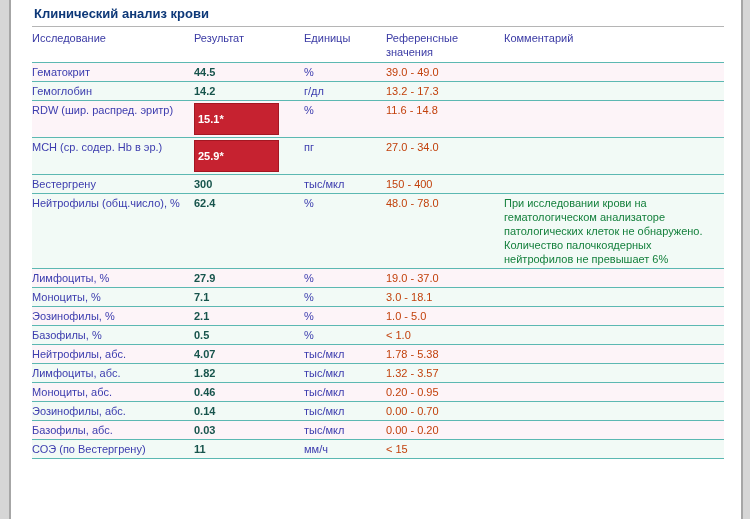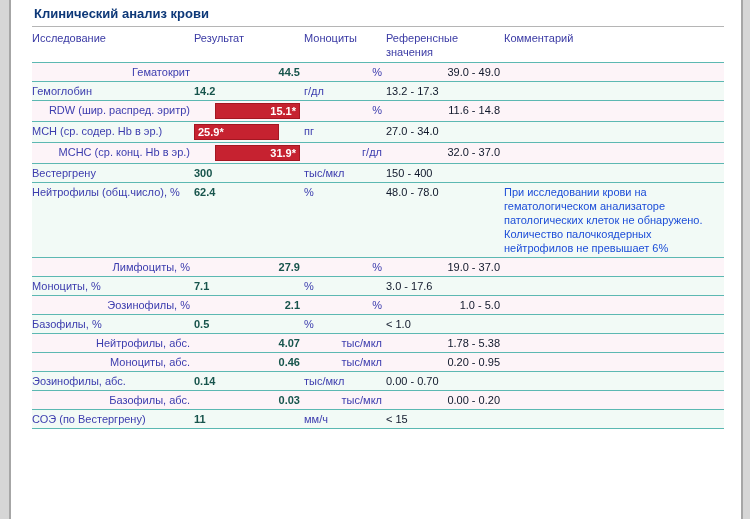--- a/index.html
+++ b/index.html
@@ -43,36 +43,36 @@
     padding: 4px 4px 3px 0;
     vertical-align: top;
     line-height: 14px;
   }
   table.lab-table td {
     padding: 2px 4px 2px 0;
     vertical-align: top;
     line-height: 14px;
     border-bottom: 1px solid #5cb8b2;
   }
-  tr.row-odd  td { background: #fdf4f8; text-align: right; }
+  tr.row-odd  td { background: #fdf4f8; }
   tr.row-even td { background: #f2faf6; }
   td.cell-name    { color: #3c3cae; }
   td.cell-units   { color: #3c3cae; }
-  td.cell-ref     { color: #0f172a; }
-  td.cell-comment { color: #1d4ed8; }
+  td.cell-ref     { color: #c2410c; }
+  td.cell-comment { color: #15803d; }
   td.cell-result  { color: #17544c; font-weight: bold; }
   .flag-badge {
     display: inline-block;
     box-sizing: border-box;
     width: 85px;
     background: #c62230;
     border: 1px solid #a31722;
     color: #ffffff;
     font-weight: bold;
-    padding: 0 3px;
+    padding: 8px 3px;
     line-height: 14px;
   }
 </style>
 </head>
 <body>
 
 <div class="page">
 
   <div class="report-title">Клинический анализ крови</div>
 
@@ -81,21 +81,21 @@
       <col style="width:162px">
       <col style="width:110px">
       <col style="width:82px">
       <col style="width:118px">
       <col style="width:220px">
     </colgroup>
     <thead>
       <tr>
         <th>Исследование</th>
         <th>Результат</th>
-        <th>Моноциты</th>
+        <th>Единицы</th>
         <th>Референсные значения</th>
         <th>Комментарий</th>
       </tr>
     </thead>
     <tbody id="rows-body">
         <tr class="row-odd">
           <td class="cell-name">Гематокрит</td>
           <td class="cell-result">44.5</td>
           <td class="cell-units">%</td>
           <td class="cell-ref">39.0 - 49.0</td>
@@ -115,27 +115,20 @@
           <td class="cell-ref">11.6 - 14.8</td>
           <td class="cell-comment"></td>
         </tr>
         <tr class="row-even">
           <td class="cell-name">MCH (ср. содер. Hb в эр.)</td>
           <td class="cell-result"><span class="flag-badge">25.9*</span></td>
           <td class="cell-units">пг</td>
           <td class="cell-ref">27.0 - 34.0</td>
           <td class="cell-comment"></td>
         </tr>
-        <tr class="row-odd">
-          <td class="cell-name">MCHC (ср. конц. Hb в эр.)</td>
-          <td class="cell-result"><span class="flag-badge">31.9*</span></td>
-          <td class="cell-units">г/дл</td>
-          <td class="cell-ref">32.0 - 37.0</td>
-          <td class="cell-comment"></td>
-        </tr>
         <tr class="row-even">
           <td class="cell-name">Вестергрену</td>
           <td class="cell-result">300</td>
           <td class="cell-units">тыс/мкл</td>
           <td class="cell-ref">150 - 400</td>
           <td class="cell-comment"></td>
         </tr>
         <tr class="row-even">
           <td class="cell-name">Нейтрофилы (общ.число), %</td>
           <td class="cell-result">62.4</td>
@@ -147,21 +140,21 @@
           <td class="cell-name">Лимфоциты, %</td>
           <td class="cell-result">27.9</td>
           <td class="cell-units">%</td>
           <td class="cell-ref">19.0 - 37.0</td>
           <td class="cell-comment"></td>
         </tr>
         <tr class="row-even">
           <td class="cell-name">Моноциты, %</td>
           <td class="cell-result">7.1</td>
           <td class="cell-units">%</td>
-          <td class="cell-ref">3.0 - 17.6</td>
+          <td class="cell-ref">3.0 - 18.1</td>
           <td class="cell-comment"></td>
         </tr>
         <tr class="row-odd">
           <td class="cell-name">Эозинофилы, %</td>
           <td class="cell-result">2.1</td>
           <td class="cell-units">%</td>
           <td class="cell-ref">1.0 - 5.0</td>
           <td class="cell-comment"></td>
         </tr>
         <tr class="row-even">
@@ -169,20 +162,27 @@
           <td class="cell-result">0.5</td>
           <td class="cell-units">%</td>
           <td class="cell-ref">&lt; 1.0</td>
           <td class="cell-comment"></td>
         </tr>
         <tr class="row-odd">
           <td class="cell-name">Нейтрофилы, абс.</td>
           <td class="cell-result">4.07</td>
           <td class="cell-units">тыс/мкл</td>
           <td class="cell-ref">1.78 - 5.38</td>
+          <td class="cell-comment"></td>
+        </tr>
+        <tr class="row-even">
+          <td class="cell-name">Лимфоциты, абс.</td>
+          <td class="cell-result">1.82</td>
+          <td class="cell-units">тыс/мкл</td>
+          <td class="cell-ref">1.32 - 3.57</td>
           <td class="cell-comment"></td>
         </tr>
         <tr class="row-odd">
           <td class="cell-name">Моноциты, абс.</td>
           <td class="cell-result">0.46</td>
           <td class="cell-units">тыс/мкл</td>
           <td class="cell-ref">0.20 - 0.95</td>
           <td class="cell-comment"></td>
         </tr>
         <tr class="row-even">

